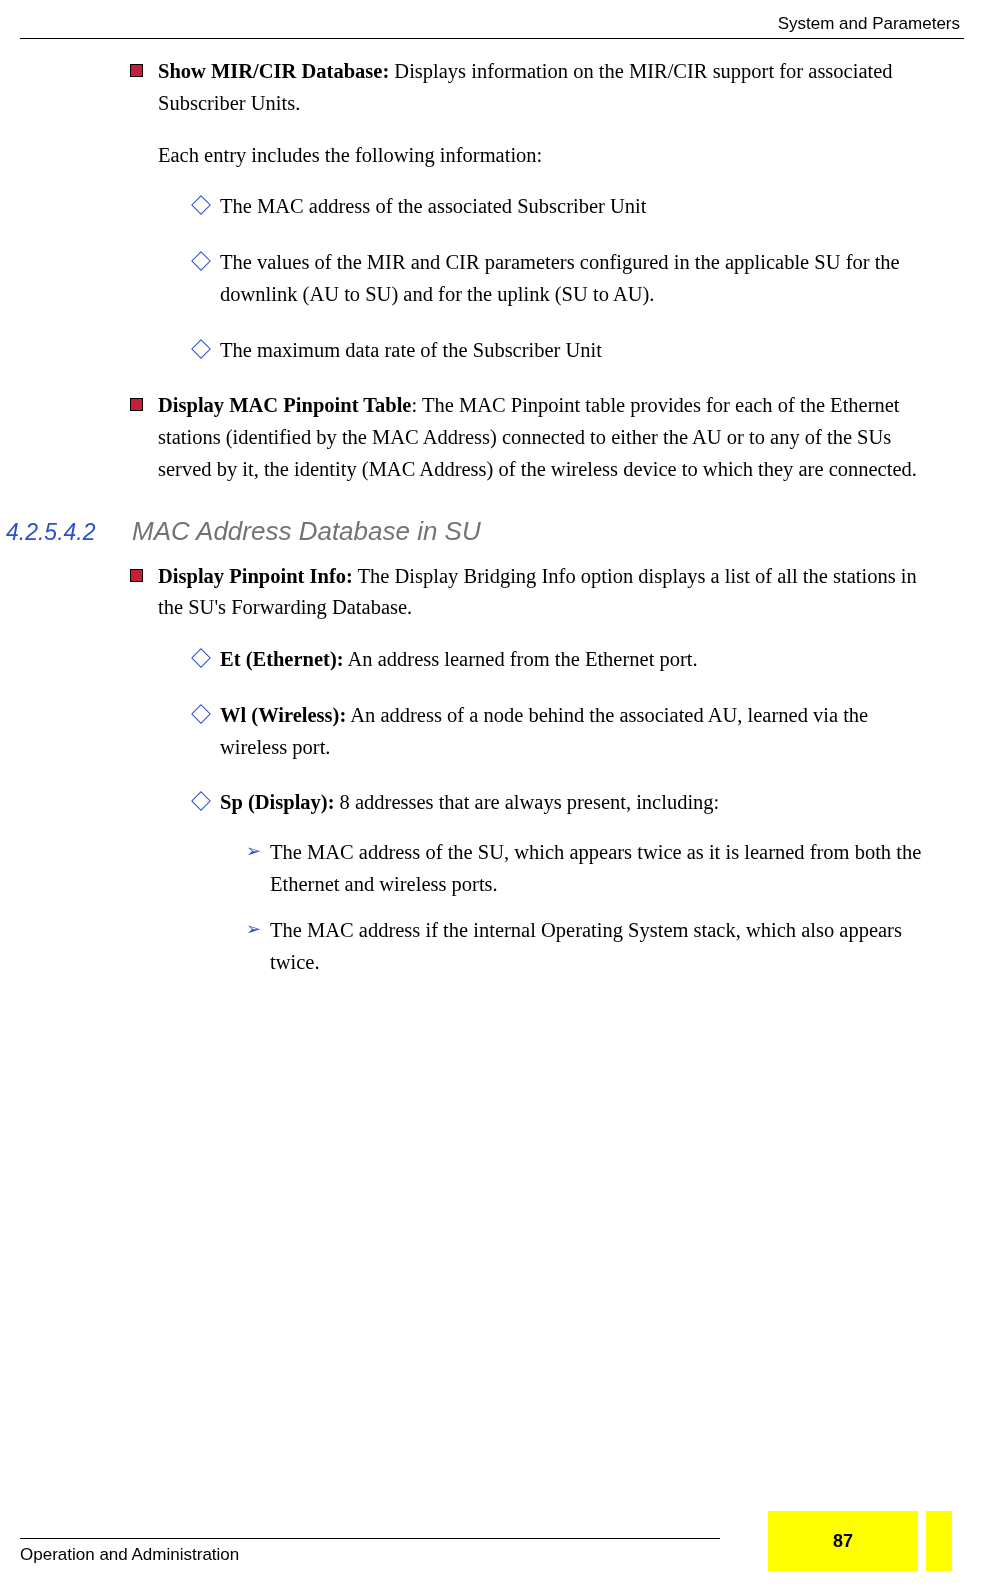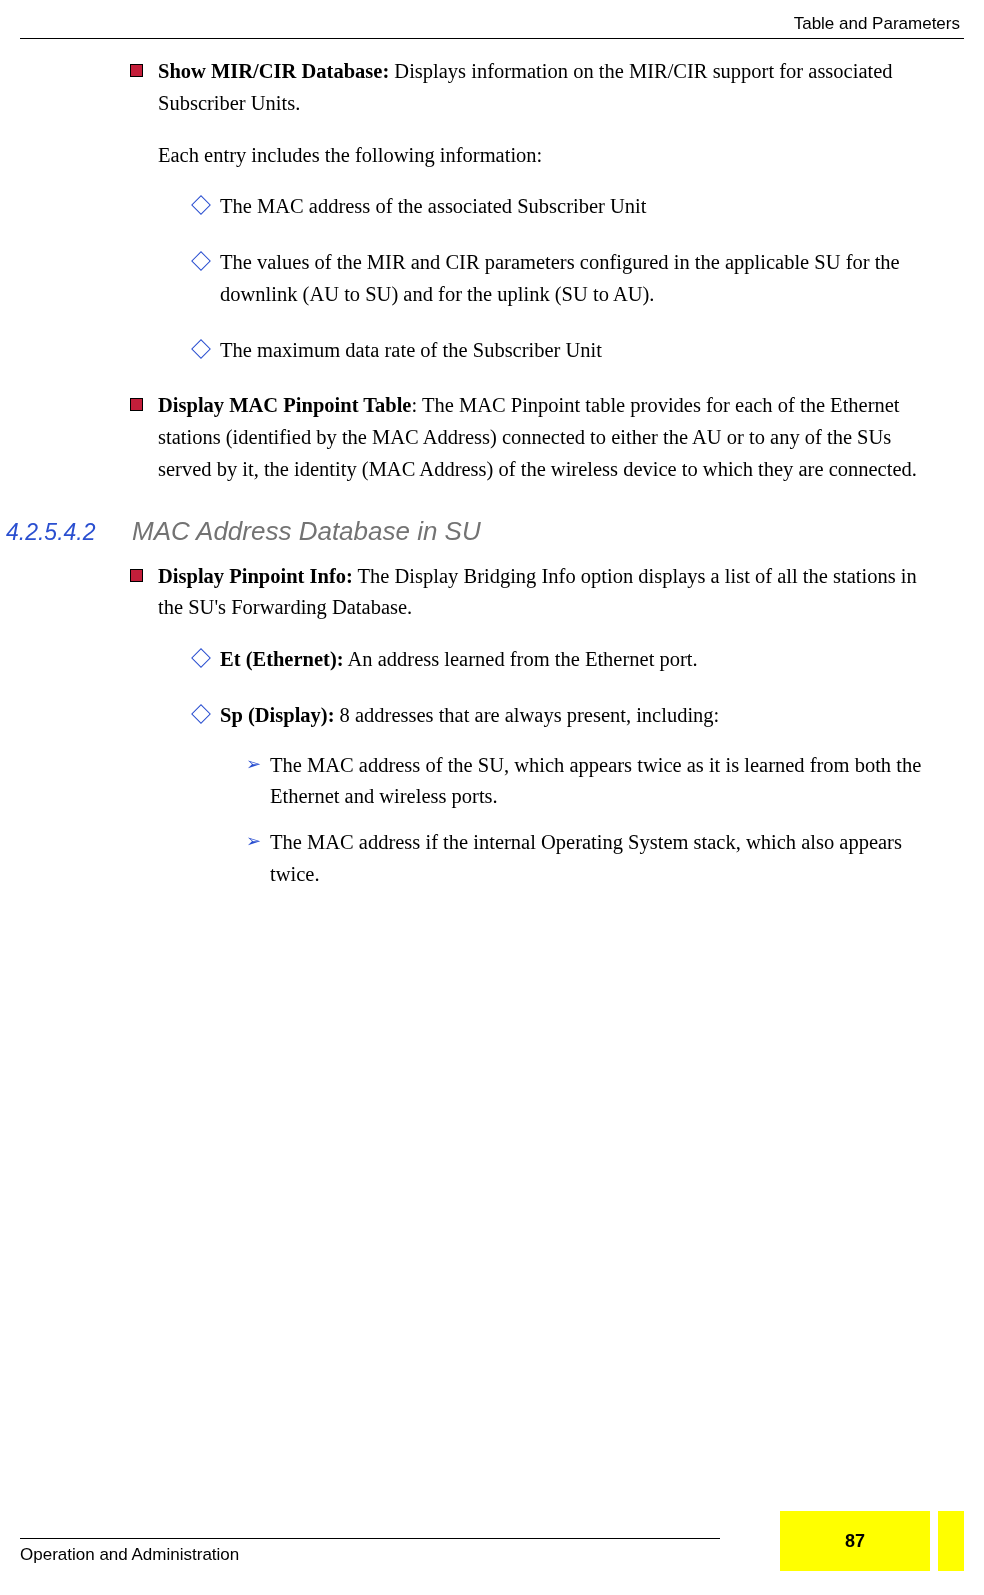--- a/index.html
+++ b/index.html
@@ -112,21 +112,21 @@
   }
   .para {
     font-size: 20.5px;
     line-height: 1.55;
     margin-bottom: 22px;
   }
   b { font-weight: 700; }
   .footer {
     position: absolute;
     left: 20px;
-    right: 20px;
+    right: 32px;
     bottom: 30px;
   }
   .footer-rule {
     border-top: 1.2px solid #000;
     margin: 0 0 6px 0;
     width: 700px;
   }
   .footer-left {
     font-family: Arial, Helvetica, sans-serif;
     font-size: 17px;
@@ -154,21 +154,21 @@
     width:26px;
     background:#ffff00;
     margin-left:8px;
   }
 </style>
 </head>
 <body>
 
 <div class="page">
 
-  <div class="header-right">Table and Parameters</div>
+  <div class="header-right">System and Parameters</div>
   <div class="top-rule"></div>
 
   <div class="content">
 
     <div class="item-block">
       <span class="square-outer"></span>
       <div class="item-body">
         <b>Show MIR/CIR Database:</b><span> Displays information on the MIR/CIR support for associated Subscriber Units.</span>
       </div>
       <div class="item-body" style="margin-left:0;">Each entry includes the following information:</div>
@@ -204,20 +204,24 @@
     <div class="item-block">
       <span class="square-outer"></span>
       <div class="item-body">
         <b>Display Pinpoint Info:</b><span> The Display Bridging Info option displays a list of all the stations in the SU's Forwarding Database.</span>
       </div>
 
       <div class="diamond-list">
         <div class="diamond-item">
           <span class="diamond"></span>
           <b>Et (Ethernet):</b><span> An address learned from the Ethernet port.</span>
+        </div>
+        <div class="diamond-item">
+          <span class="diamond"></span>
+          <b>Wl (Wireless):</b><span> An address of a node behind the associated AU, learned via the wireless port.</span>
         </div>
         <div class="diamond-item">
           <span class="diamond"></span>
           <b>Sp (Display):</b><span> 8 addresses that are always present, including:</span>
 
           <div class="arrow-list" style="margin-top:18px;">
             <div class="arrow-item">
               <span class="arrow">➢</span>
               <span>The MAC address of the SU, which appears twice as it is learned from both the Ethernet and wireless ports.</span>
             </div>

